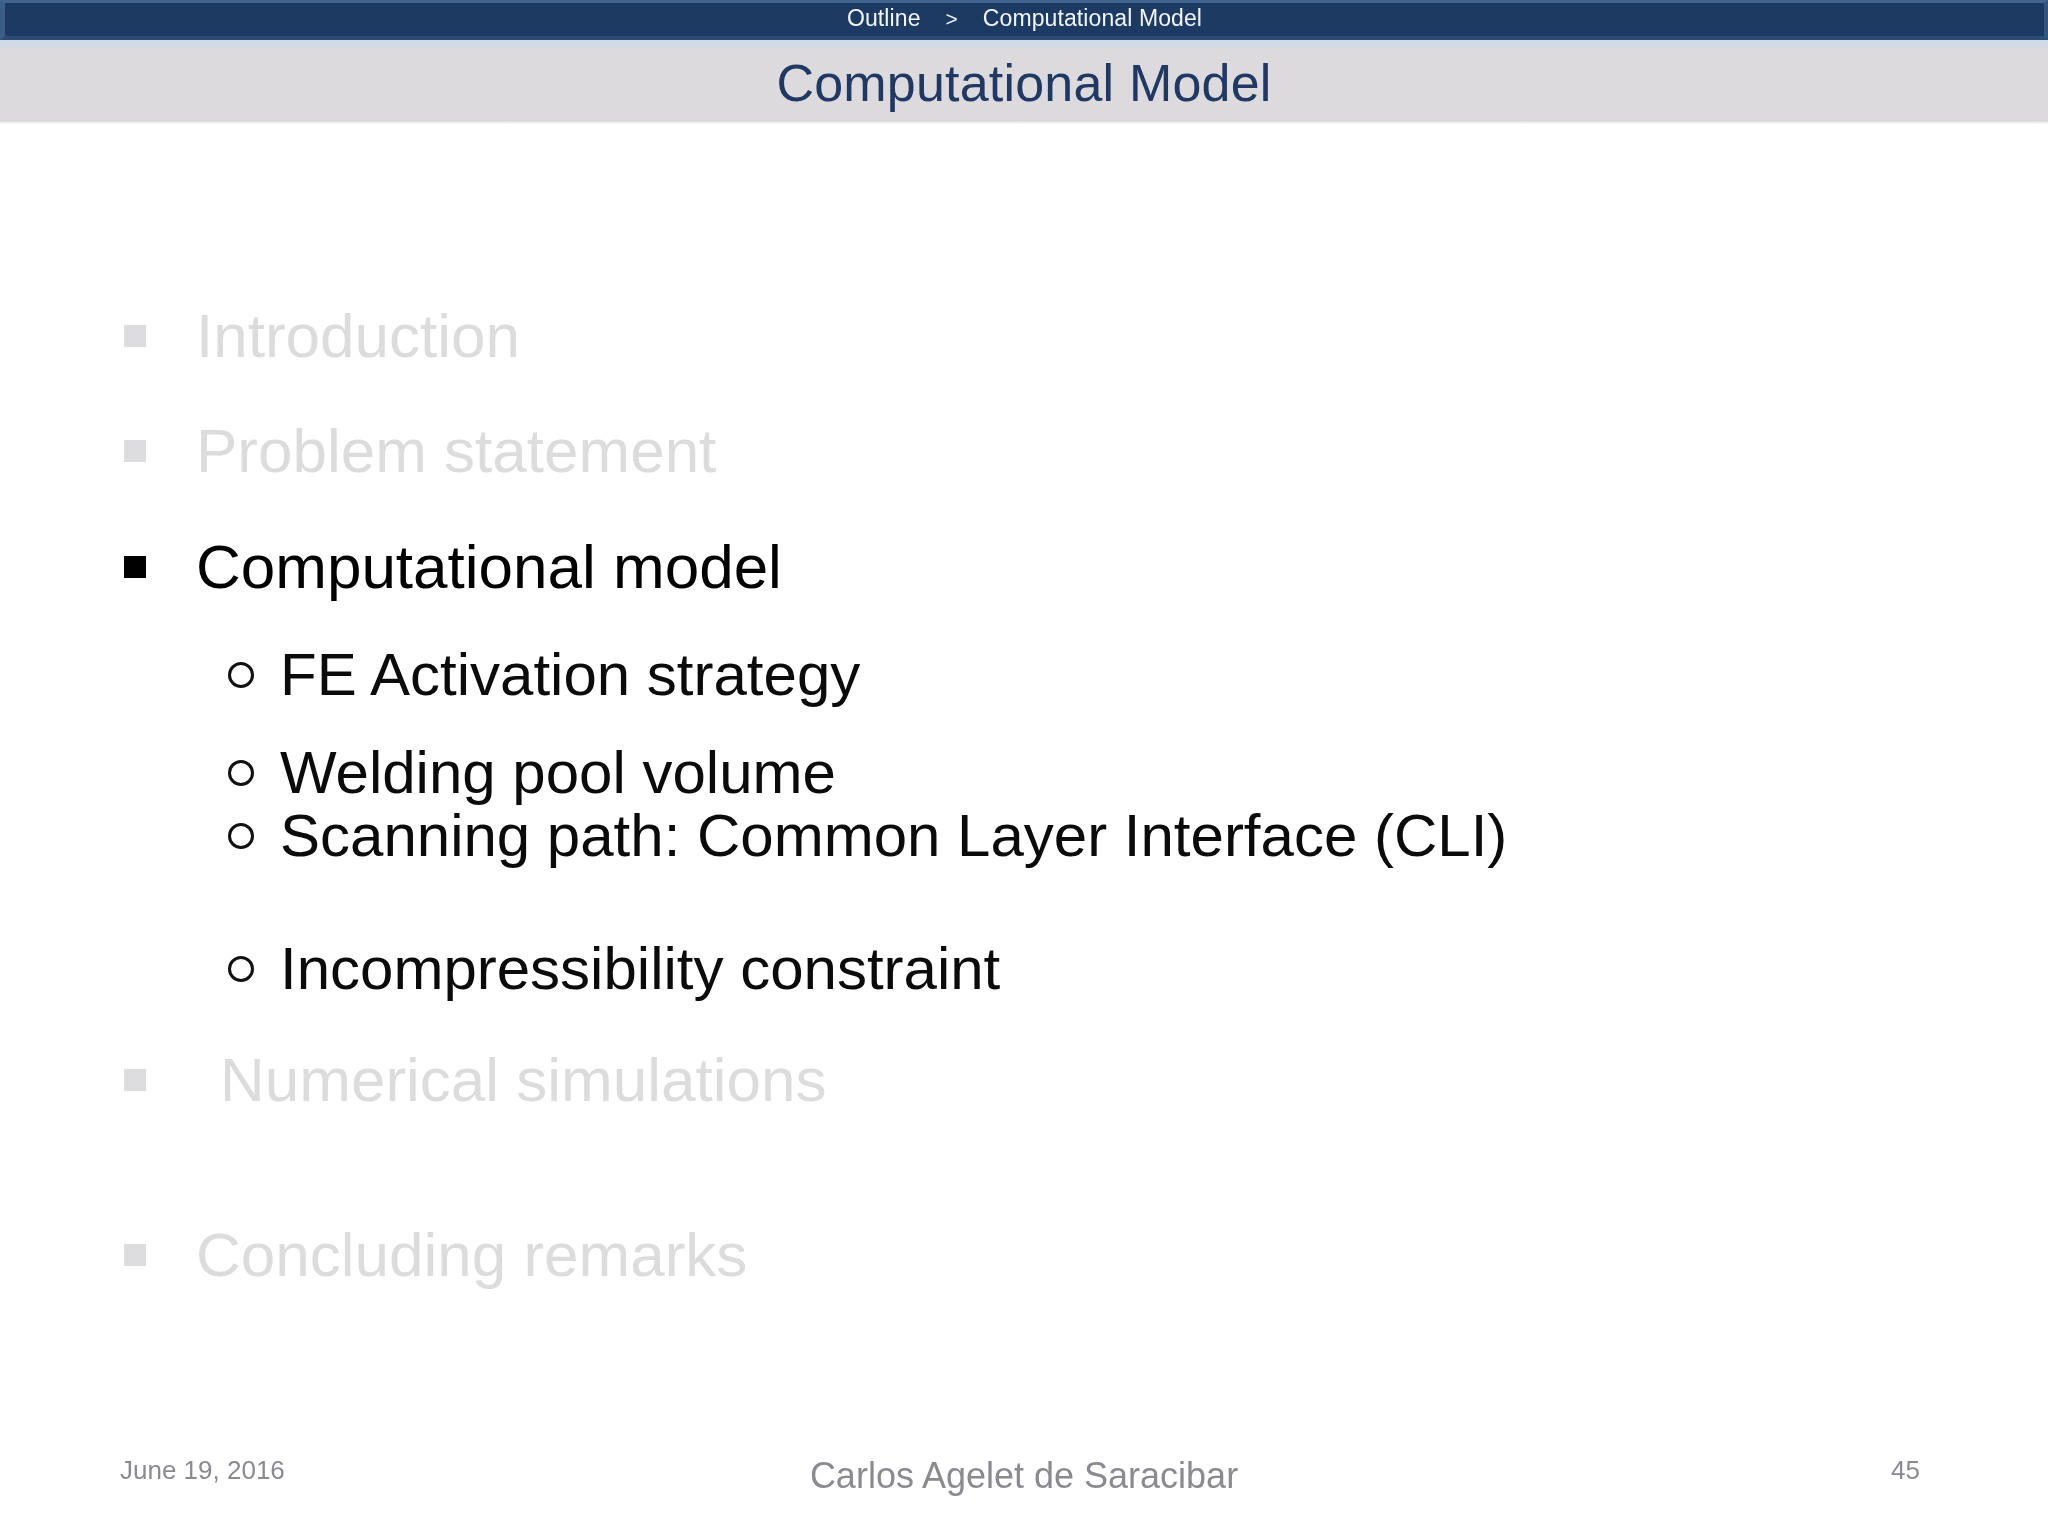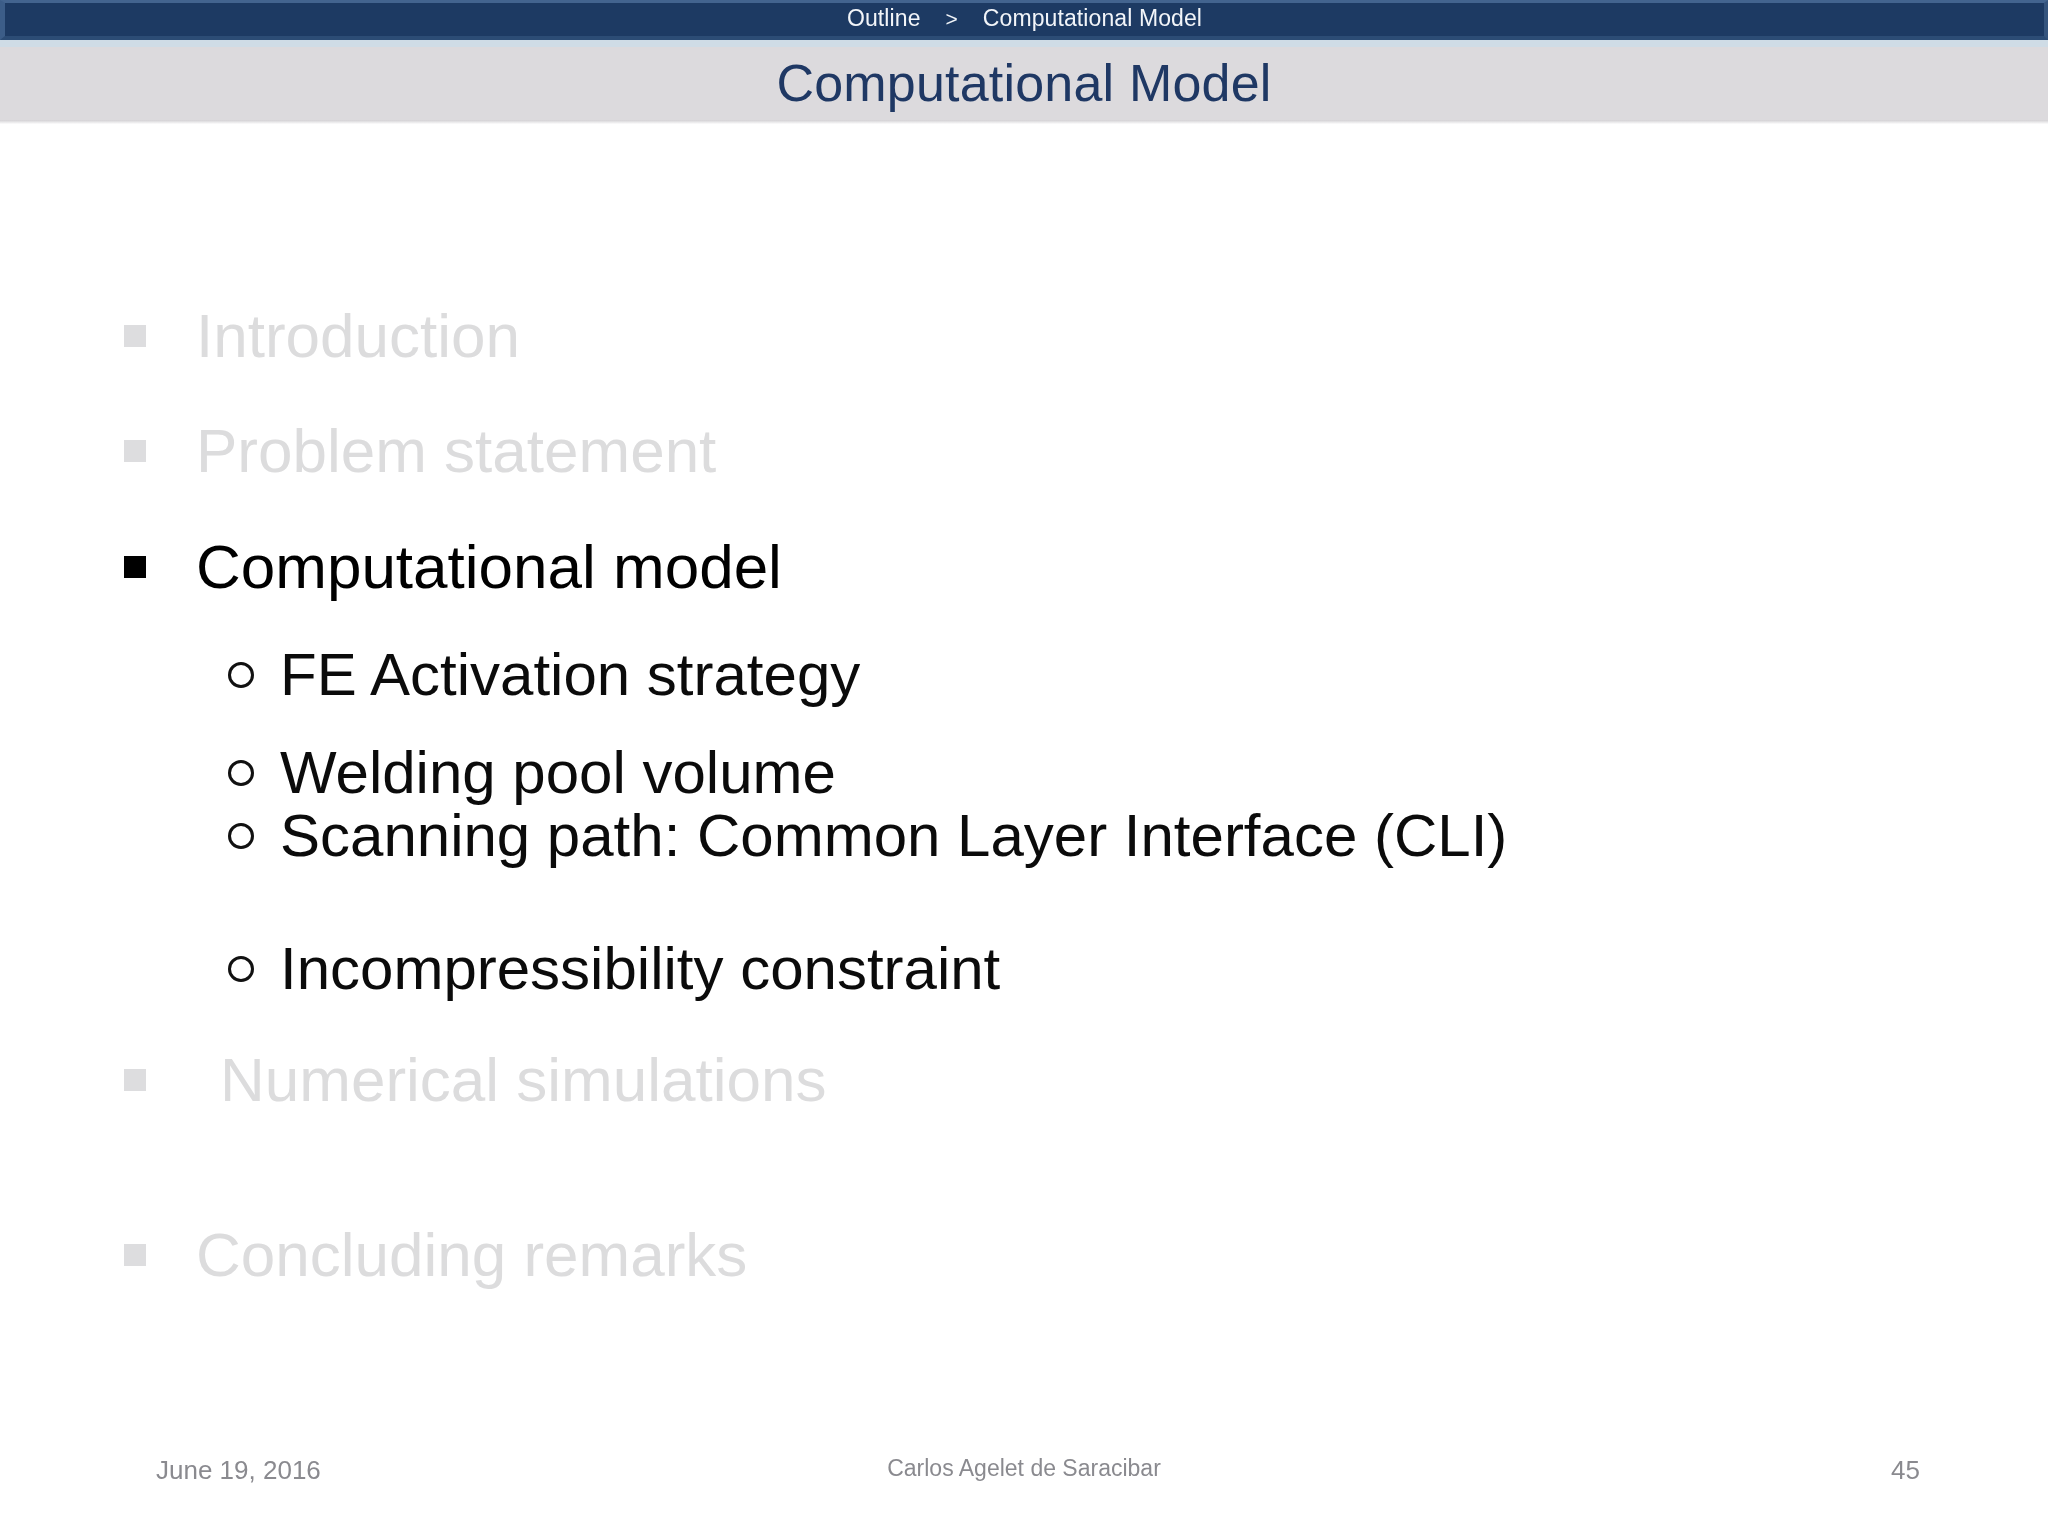--- a/index.html
+++ b/index.html
@@ -176,29 +176,28 @@
     height: 50px;
   }
   .footer-date {
     position: absolute;
     left: 120px;
     top: 0;
     font-size: 26px;
     color: #8a8a8f;
     white-space: nowrap;
     font-family: "Liberation Sans", sans-serif;
-    margin-left: 36px;
   }
   .footer-author {
     position: absolute;
     left: 0;
     top: 0;
     width: 2048px;
     text-align: center;
-    font-size: 23px;
+    font-size: 36px;
     color: #8a8a8f;
     white-space: nowrap;
     font-family: "Liberation Sans", sans-serif;
   }
   .footer-page {
     position: absolute;
     right: 128px;
     top: 0;
     font-size: 26px;
     color: #8a8a8f;

